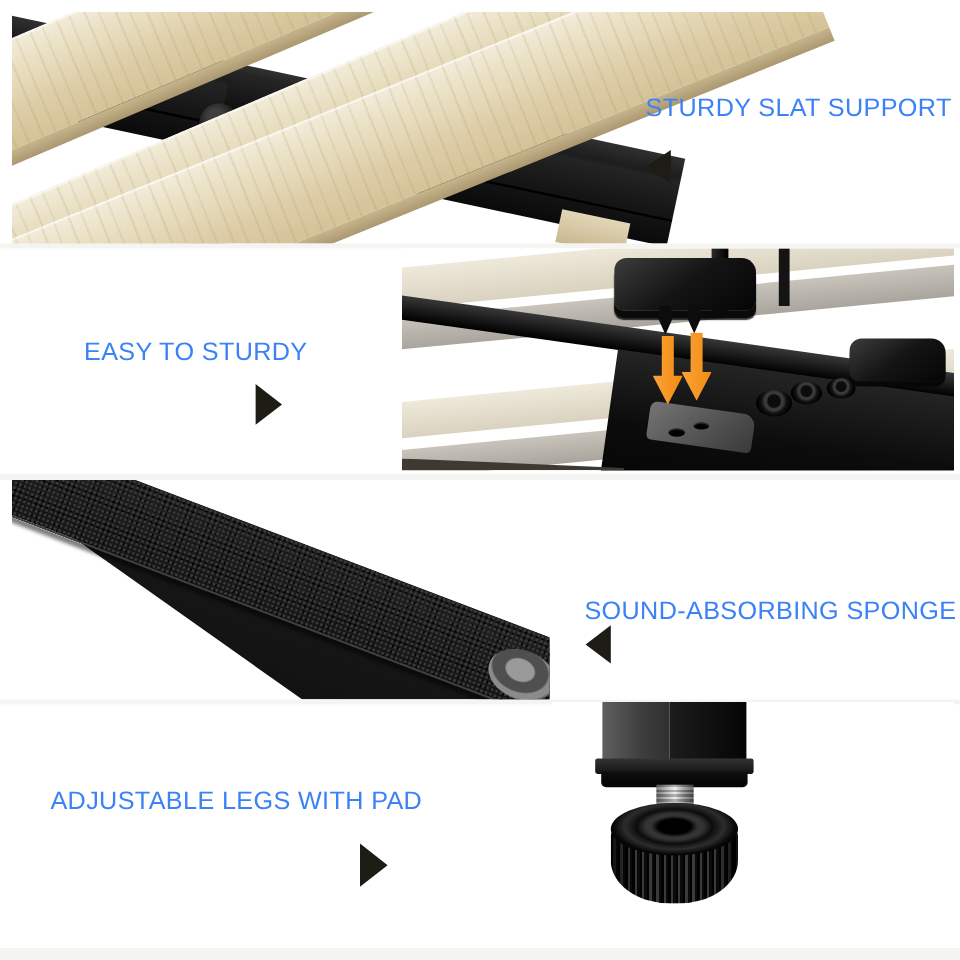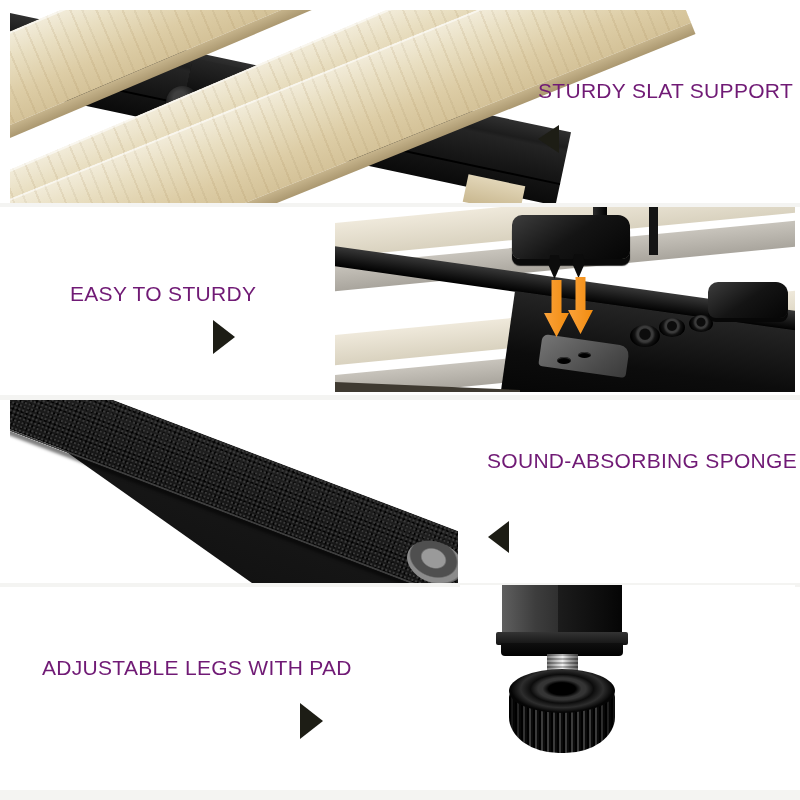--- a/index.html
+++ b/index.html
@@ -5,21 +5,21 @@
   html,body{margin:0;padding:0;}
   body{
     width:800px;height:800px;position:relative;overflow:hidden;
     background:#ffffff;
     font-family:"Liberation Sans", sans-serif;
   }
   .abs{position:absolute;}
   
   .feature-label{
     position:absolute;
-    font-size:21px;letter-spacing:.3px;color:#701a75;white-space:nowrap;
+    font-size:21px;letter-spacing:.3px;color:#3b82f6;white-space:nowrap;
   }
   .tri{position:absolute;width:0;height:0;}
   .tri-left{border-top:14px solid transparent;border-bottom:14px solid transparent;border-right:21px solid #1d1d15;}
   .tri-right{border-top:17px solid transparent;border-bottom:17px solid transparent;border-left:22px solid #1d1d15;}
   
   .divider{position:absolute;left:0;width:800px;background:#f4f4f2;}
   
   .photo{position:absolute;overflow:hidden;background:#fff;}
   
   .p1{left:10px;top:10px;width:780px;height:193px;}
@@ -163,21 +163,21 @@
 </section>
 
 <div class="divider" style="top:395px;height:5px;"></div>
 
 <section>
   <div class="photo p3">
     <div class="abs p3-bar"></div>
     <div class="abs p3-sponge"></div>
     <div class="abs p3-oval"></div>
   </div>
-  <div class="feature-label" style="left:487px;top:449px;">SOUND-ABSORBING SPONGE</div>
+  <div class="feature-label" style="left:487px;top:498px;">SOUND-ABSORBING SPONGE</div>
   <div class="tri tri-left" style="left:488px;top:521px;border-top-width:16px;border-bottom-width:16px;"></div>
 </section>
 
 <div class="divider" style="top:583px;height:4px;"></div>
 
 <section>
   <div class="photo p4">
     <div class="abs p4-post-l"></div>
     <div class="abs p4-post-r"></div>
     <div class="abs p4-flange1"></div>

